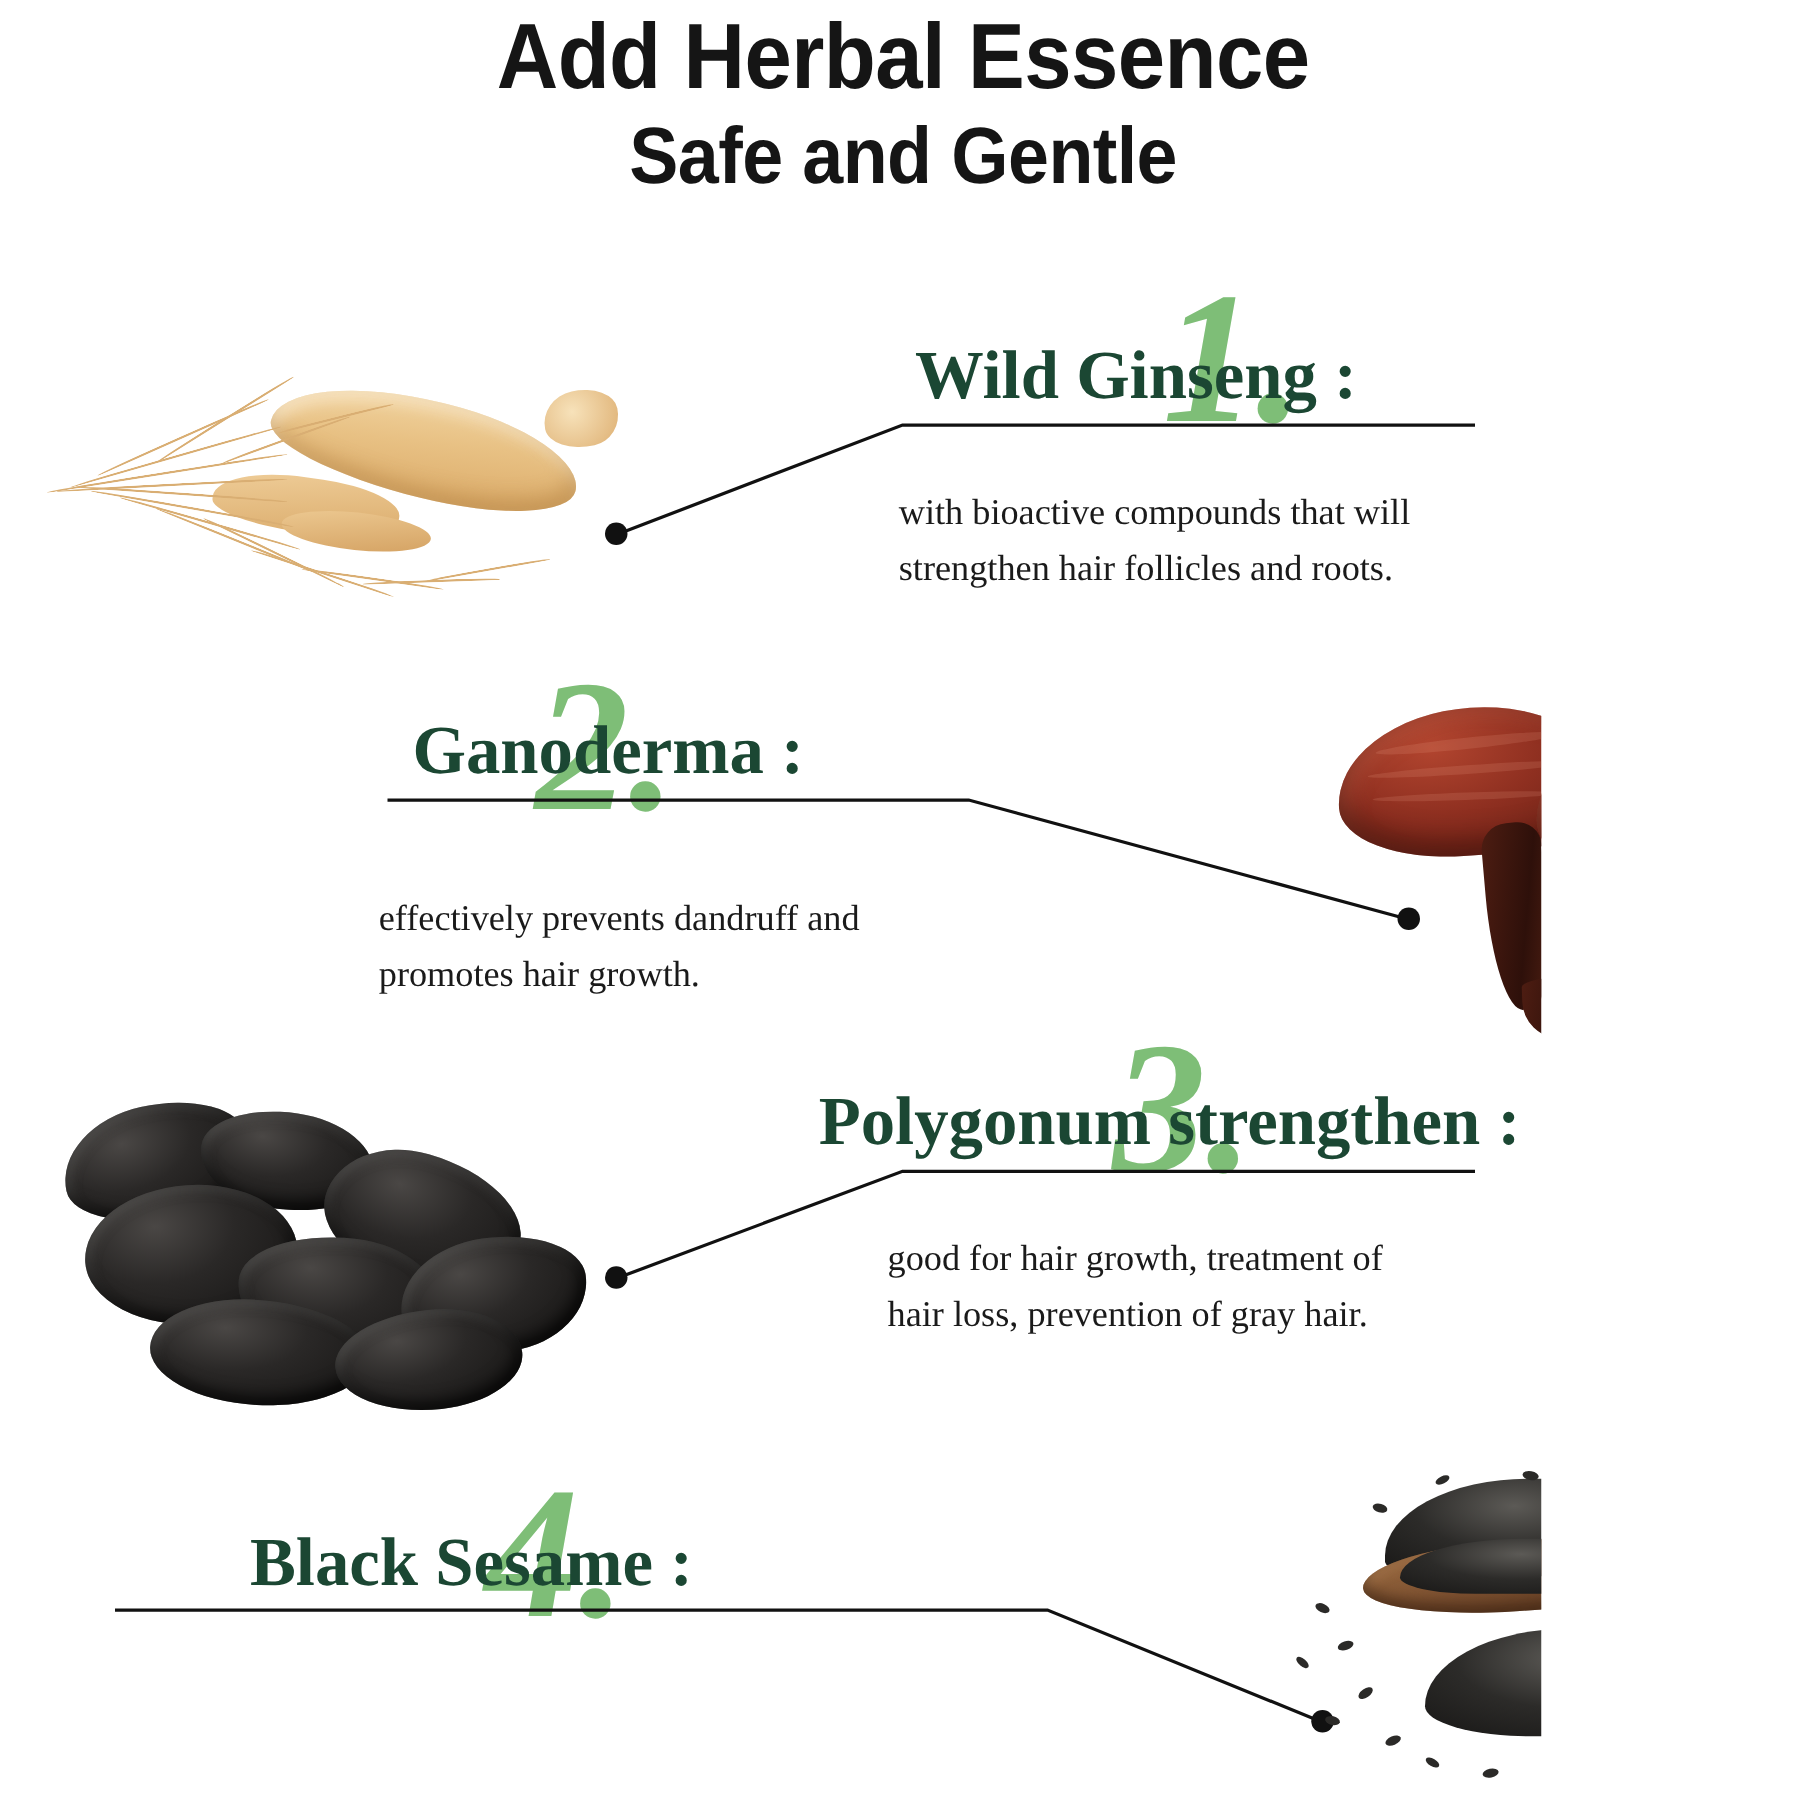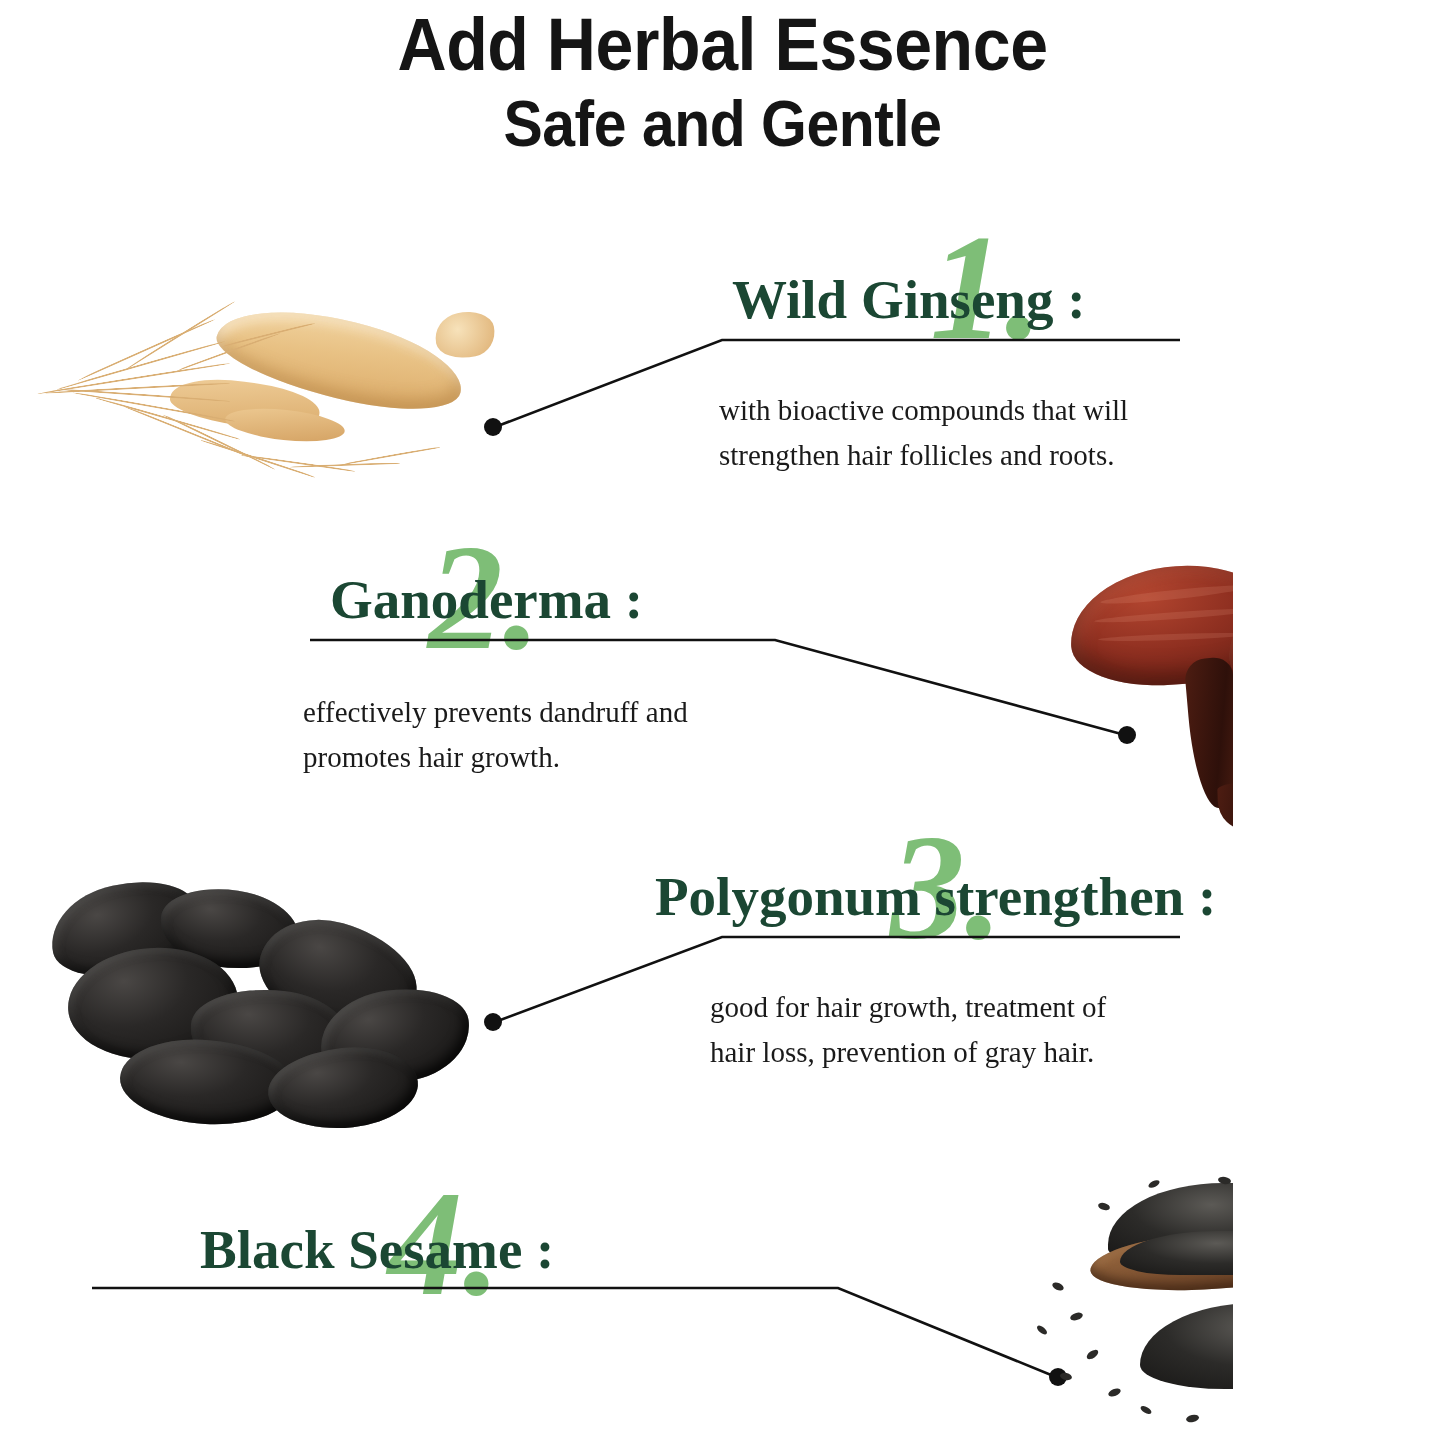--- a/index.html
+++ b/index.html
@@ -220,21 +220,21 @@
     <div class="root-hair" style="left:210px; top:52px;  width:95px;  transform:rotate(-14deg);"></div>
   </div>
 
   <div class="watermark" style="left:930px; top:212px;">1.</div>
   <div class="sec-heading" style="left:732px; top:268px;">Wild Ginseng :</div>
   <div class="sec-body" style="left:686px; top:388px; width:540px;margin-left:33px;">with bioactive compounds that will
 strengthen hair follicles and roots.</div>
 
   <div class="watermark" style="left:428px; top:522px;">2.</div>
   <div class="sec-heading" style="left:330px; top:568px;font-family:Liberation Serif, serif;">Ganoderma :</div>
-  <div class="sec-body" style="left:303px; top:690px; width:540px;">effectively prevents dandruff and
+  <div class="sec-body" style="left:303px; top:713px; width:540px;">effectively prevents dandruff and
 promotes hair growth.</div>
 
   <div class="photo" style="left:1050px; top:550px; width:390px; height:280px;">
     <div class="gano-cap" style="left:20px;  top:16px;  width:220px; height:118px; transform:rotate(-4deg);"></div>
     <div class="gano-cap" style="left:180px; top:28px;  width:205px; height:132px; transform:rotate(3deg);"></div>
     <div class="gano-ridge" style="left:50px;  top:40px;  width:150px; height:9px; transform:rotate(-6deg);"></div>
     <div class="gano-ridge" style="left:44px;  top:62px;  width:165px; height:7px; transform:rotate(-4deg);"></div>
     <div class="gano-ridge" style="left:48px;  top:84px;  width:150px; height:6px; transform:rotate(-2deg);"></div>
     <div class="gano-ridge" style="left:208px; top:56px;  width:150px; height:9px; transform:rotate(5deg);"></div>
     <div class="gano-ridge" style="left:204px; top:80px;  width:160px; height:7px; transform:rotate(4deg);"></div>

